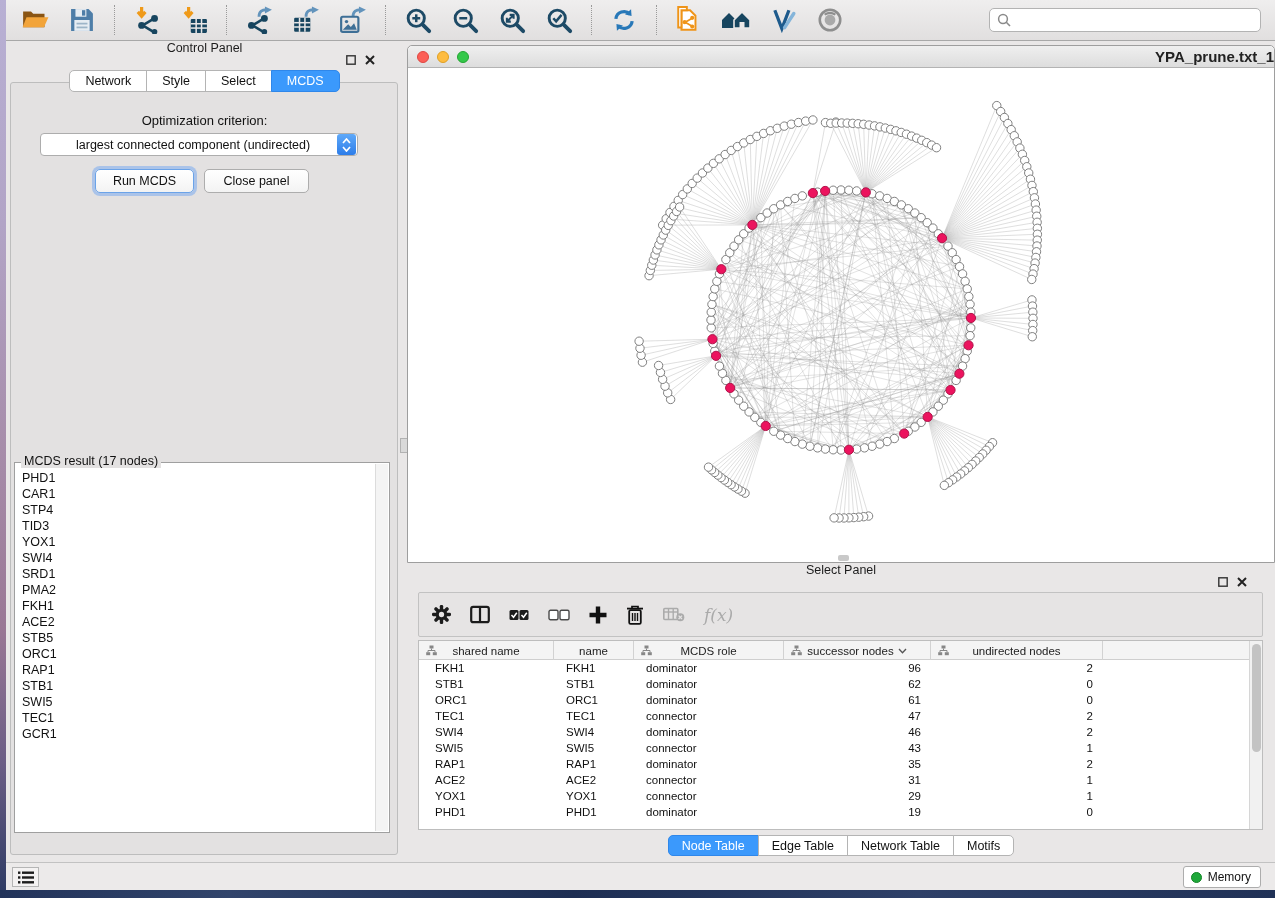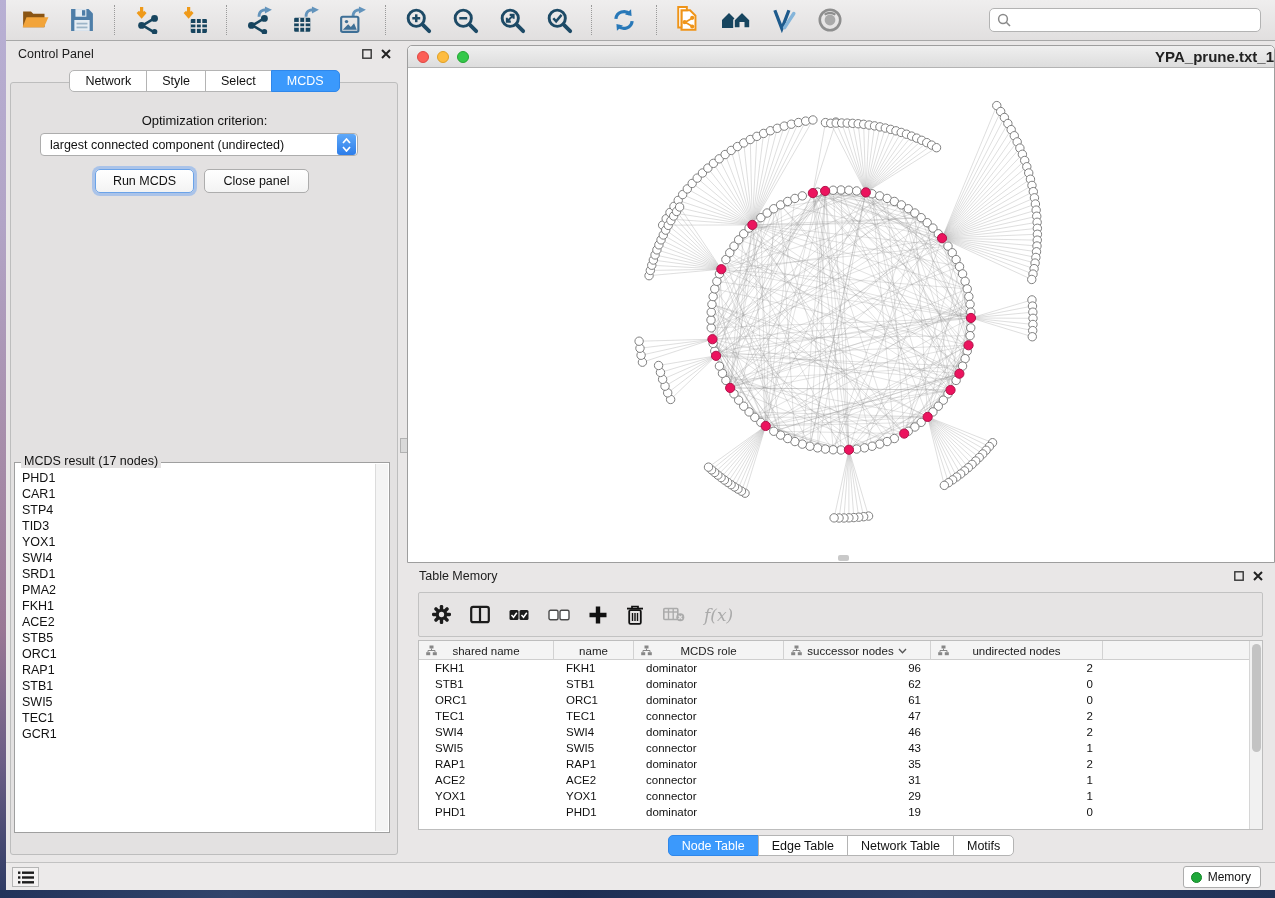--- a/index.html
+++ b/index.html
@@ -17,35 +17,35 @@
     background:linear-gradient(#efeeee,#e1dfdf); border-bottom:1px solid #a8a8a8;
     display:flex; align-items:center; padding:0 14px; gap:17px; }
   .tbtn { width:30px; height:30px; display:flex; align-items:center; justify-content:center; flex:0 0 auto; }
   .tsep { width:1px; height:30px; border-left:1px dotted #9a9a9a; flex:0 0 auto; }
   .searchbox { margin-left:auto; width:272px; height:24px; background:#fff; border:1px solid #b3b3b3;
     border-radius:5px; display:flex; align-items:center; padding:0 7px; gap:5px; }
   .searchbox input { border:none; outline:none; flex:1; font-size:12px; background:transparent; }
 
   
   .control-panel { position:absolute; left:6px; top:41px; width:397px; height:821px; background:#e9e7e7; }
-  .panel-titlebar { position:absolute; left:0; top:0; width:100%; height:26px; display:flex; align-items:center; padding:0 12px; }
+  .panel-titlebar { position:absolute; left:0; top:0; width:100%; height:26px; display:flex; align-items:center; padding:0 28px;flex-direction:column; }
   .panel-title { font-size:12.5px; color:#1c1c1c; }
   .win-icons { margin-left:auto; display:flex; gap:9px; align-items:center; }
   .cp-body { position:absolute; left:4px; right:5px; top:41px; bottom:7px;
     background:#e3e1e1; border:1px solid #bdbdbd; border-radius:3px; }
   .cp-tabs { position:absolute; left:0; top:29px; width:100%; display:flex; justify-content:center; z-index:2; }
   .cp-tab { height:22px; padding:0 15px; background:#fff; border:1px solid #b4b4b4; margin-left:-1px;
     font-size:12.5px; display:flex; align-items:center; color:#111; }
   .cp-tab:first-child { border-radius:5px 0 0 5px; margin-left:0; }
   .cp-tab:last-child { border-radius:0 5px 5px 0; }
   .cp-tab.selected { background:#3b99fc; border-color:#2f87ea; color:#fff; }
   .opt-label { position:absolute; top:72px; width:100%; text-align:center; font-size:13px; color:#111; }
   .dropdown { position:absolute; left:34px; top:92px; width:318px; height:23px; background:#fff;
     border:1px solid #adadad; border-radius:4px; display:flex; align-items:center; }
-  .dropdown .val { flex:1; font-size:12.5px; padding-left:9px; color:#111; white-space:nowrap; }
+  .dropdown .val { flex:1; font-size:12.5px; padding-left:9px; color:#111; white-space:nowrap;margin-left:26px; }
   .dd-step { width:19px; height:21px; margin-right:1px; border-radius:3px;
     background:linear-gradient(#5fa9f9,#2d7de9); display:flex; flex-direction:column; align-items:center; justify-content:center; gap:2px; }
   .btn { position:absolute; height:24px; background:linear-gradient(#ffffff,#f3f3f3); border:1px solid #adadad;
     border-radius:5px; font-size:12.5px; display:flex; align-items:center; justify-content:center; color:#111; }
   .btn.focused { border-color:#6ba3e8; box-shadow:0 0 0 3px rgba(100,160,245,0.45); }
   .mcds-fieldset { position:absolute; left:8px; top:421px; width:376px; height:371px;
     border:1px solid #9f9f9f; background:#fff; }
   .mcds-legend { position:absolute; left:6px; top:-9px; background:#e3e1e1; padding:0 3px; font-size:12.5px; color:#111; }
   .mcds-list { position:absolute; left:1px; top:3px; bottom:1px; right:14px; overflow:hidden; padding:4px 0 0 6px; }
   .mcds-item { font-size:12.5px; line-height:16px; color:#111; }
@@ -1010,21 +1010,21 @@
         <circle cx="344.34021319187525" cy="156.9240187895078" r="4.6" fill="#ec135e" stroke="#b1134a" stroke-width="1"></circle>
         <circle cx="404.86285018804665" cy="125.08151907440866" r="4.6" fill="#ec135e" stroke="#b1134a" stroke-width="1"></circle>
         <circle cx="417.15698535733077" cy="122.96900028662813" r="4.6" fill="#ec135e" stroke="#b1134a" stroke-width="1"></circle>
       </svg>
   </div>
   <div class="h-split-handle"></div>
 </div>
 
 <div class="table-panel">
   <div class="panel-titlebar">
-    <span class="panel-title">Table Memory</span>
+    <span class="panel-title">Select Panel</span>
     <span class="win-icons">
       <svg width="10" height="10" viewBox="0 0 10 10">
           <rect x="0.8" y="0.8" width="8.4" height="8.4" fill="none" stroke="#333" stroke-width="1.4"></rect>
         </svg>
       <svg width="10" height="10" viewBox="0 0 10 10">
           <path d="M1 1 L9 9 M9 1 L1 9" stroke="#222" stroke-width="2"></path>
         </svg>
     </span>
   </div>
   <div class="tp-toolbar">

